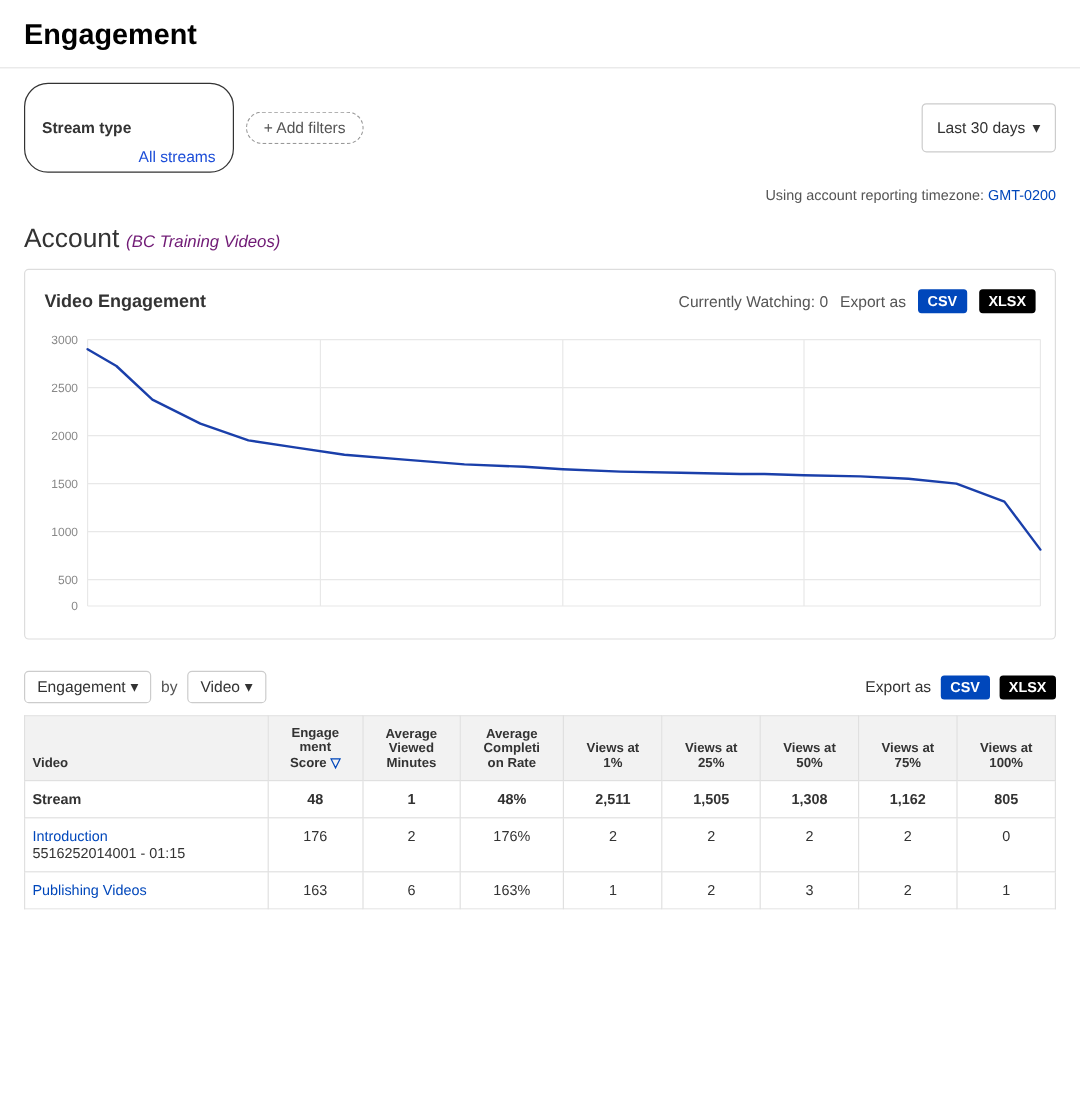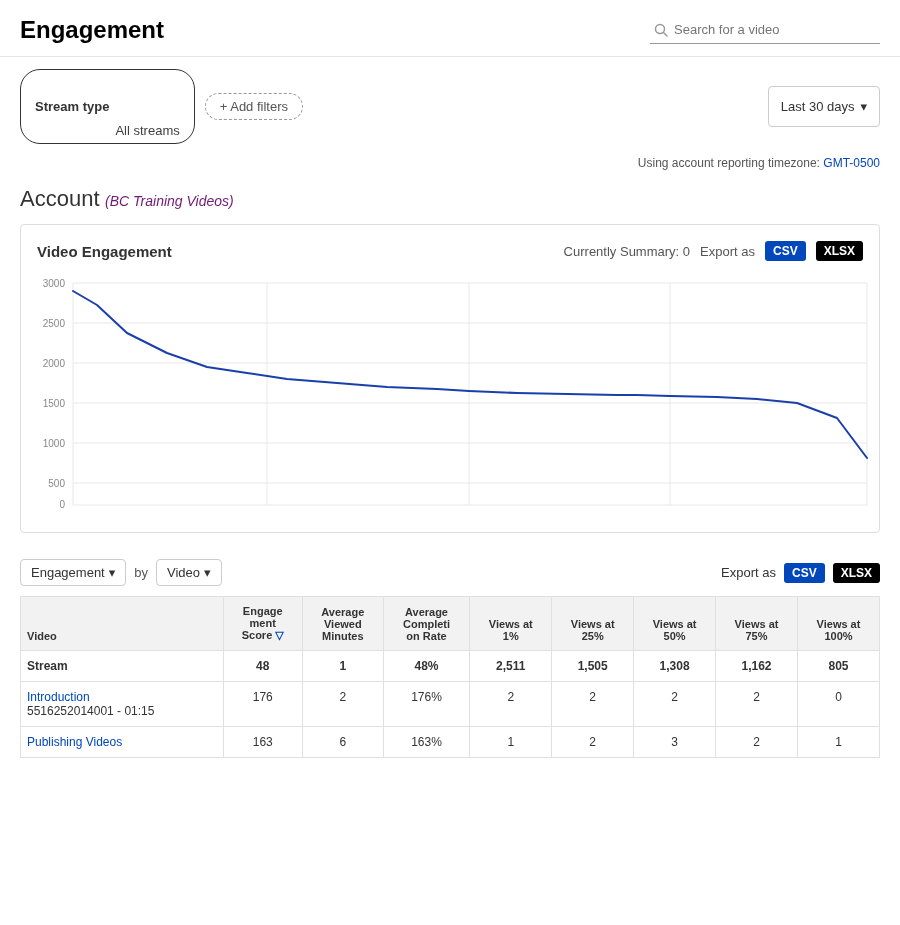--- a/index.html
+++ b/index.html
@@ -10,21 +10,21 @@
     .header-title { font-size: 24px; font-weight: 700; color: #000; }
     .search-box { display: flex; align-items: center; border-bottom: 1px solid #999; padding: 6px 4px; width: 230px; gap: 6px; }
     .search-box input { border: none; outline: none; font-size: 13px; color: #999; width: 100%; background: transparent; }
     .search-icon-svg { color: #999; flex-shrink: 0; }
 
     
     .filters-row { display: flex; align-items: center; justify-content: space-between; padding: 12px 20px; }
     .filters-left { display: flex; align-items: center; gap: 10px; }
     .stream-type-btn { display: flex; align-items: center; gap: 6px; border: 1px solid #333; border-radius: 20px; padding: 5px 14px; font-size: 13px; cursor: pointer; background: #fff; }
     .stream-type-label { font-weight: 700; color: #333; }
-    .stream-type-value { color: #404040; margin-top: 48px; }
+    .stream-type-value { color: #1d4ed8; margin-top: 48px; }
     .add-filters-btn { display: flex; align-items: center; gap: 5px; border: 1px dashed #999; border-radius: 20px; padding: 5px 14px; font-size: 13px; cursor: pointer; background: #fff; color: #555; }
     .date-select { display: flex; align-items: center; gap: 6px; border: 1px solid #ccc; border-radius: 4px; padding: 12px 12px; font-size: 13px; cursor: pointer; background: #fff; }
 
     
     .timezone-row { text-align: right; padding: 0 20px 8px; font-size: 12px; color: #555; }
     .timezone-link { color: #0047bb; text-decoration: none; }
 
     
     .account-heading { padding: 8px 20px 12px; font-size: 20px; }
     .account-heading strong { font-weight: 400; font-size: 22px; }
@@ -57,61 +57,54 @@
     .data-table td.col-video { text-align: left; font-size: 12px; }
     .summary-row td { font-weight: 700; background: #fff; }
     .video-link { color: #0047bb; text-decoration: none; cursor: pointer; }
     .triangle-down { color: #0047bb; }
   </style>
 </head>
 <body>
 
 <div class="header">
   <h1 class="header-title">Engagement</h1>
-  <div class="search-box">
-    <svg class="search-icon-svg" width="14" height="14" viewBox="0 0 14 14" fill="none">
-      <circle cx="6" cy="6" r="4.5" stroke="#999" stroke-width="1.5"></circle>
-      <line x1="9.5" y1="9.5" x2="13" y2="13" stroke="#999" stroke-width="1.5" stroke-linecap="round"></line>
-    </svg>
-    <input type="text" placeholder="Search for a video" style="">
-  </div>
 </div>
 
 <div class="filters-row">
   <div class="filters-left">
     <button class="stream-type-btn">
       <span class="stream-type-label">Stream type</span>
       <span class="stream-type-value">All streams</span>
     </button>
     <button class="add-filters-btn">
       <span>+ Add filters</span>
     </button>
   </div>
   <div class="date-select">
     <span>Last 30 days</span>
     <span>▾</span>
   </div>
 </div>
 
 <div class="timezone-row">
   <span>Using account reporting timezone:</span>
-  <a class="timezone-link" href="#">GMT-0500</a>
+  <a class="timezone-link" href="#">GMT-0200</a>
 </div>
 
 <div class="account-heading">
   <strong>Account</strong>
   <span class="account-sub">(BC Training Videos)</span>
 </div>
 
 <div class="chart-card">
   <div class="chart-header">
     <span class="chart-title">Video Engagement</span>
     <div class="chart-meta">
       <span>
-        <span>Currently Summary:</span>
+        <span>Currently Watching:</span>
         <span>0</span>
       </span>
       <span>Export as</span>
       <button class="export-btn btn-csv">CSV</button>
       <button class="export-btn btn-xlsx">XLSX</button>
     </div>
   </div>
 
   <div class="chart-svg-container">
     <svg width="840" height="240" viewBox="0 0 840 240">

